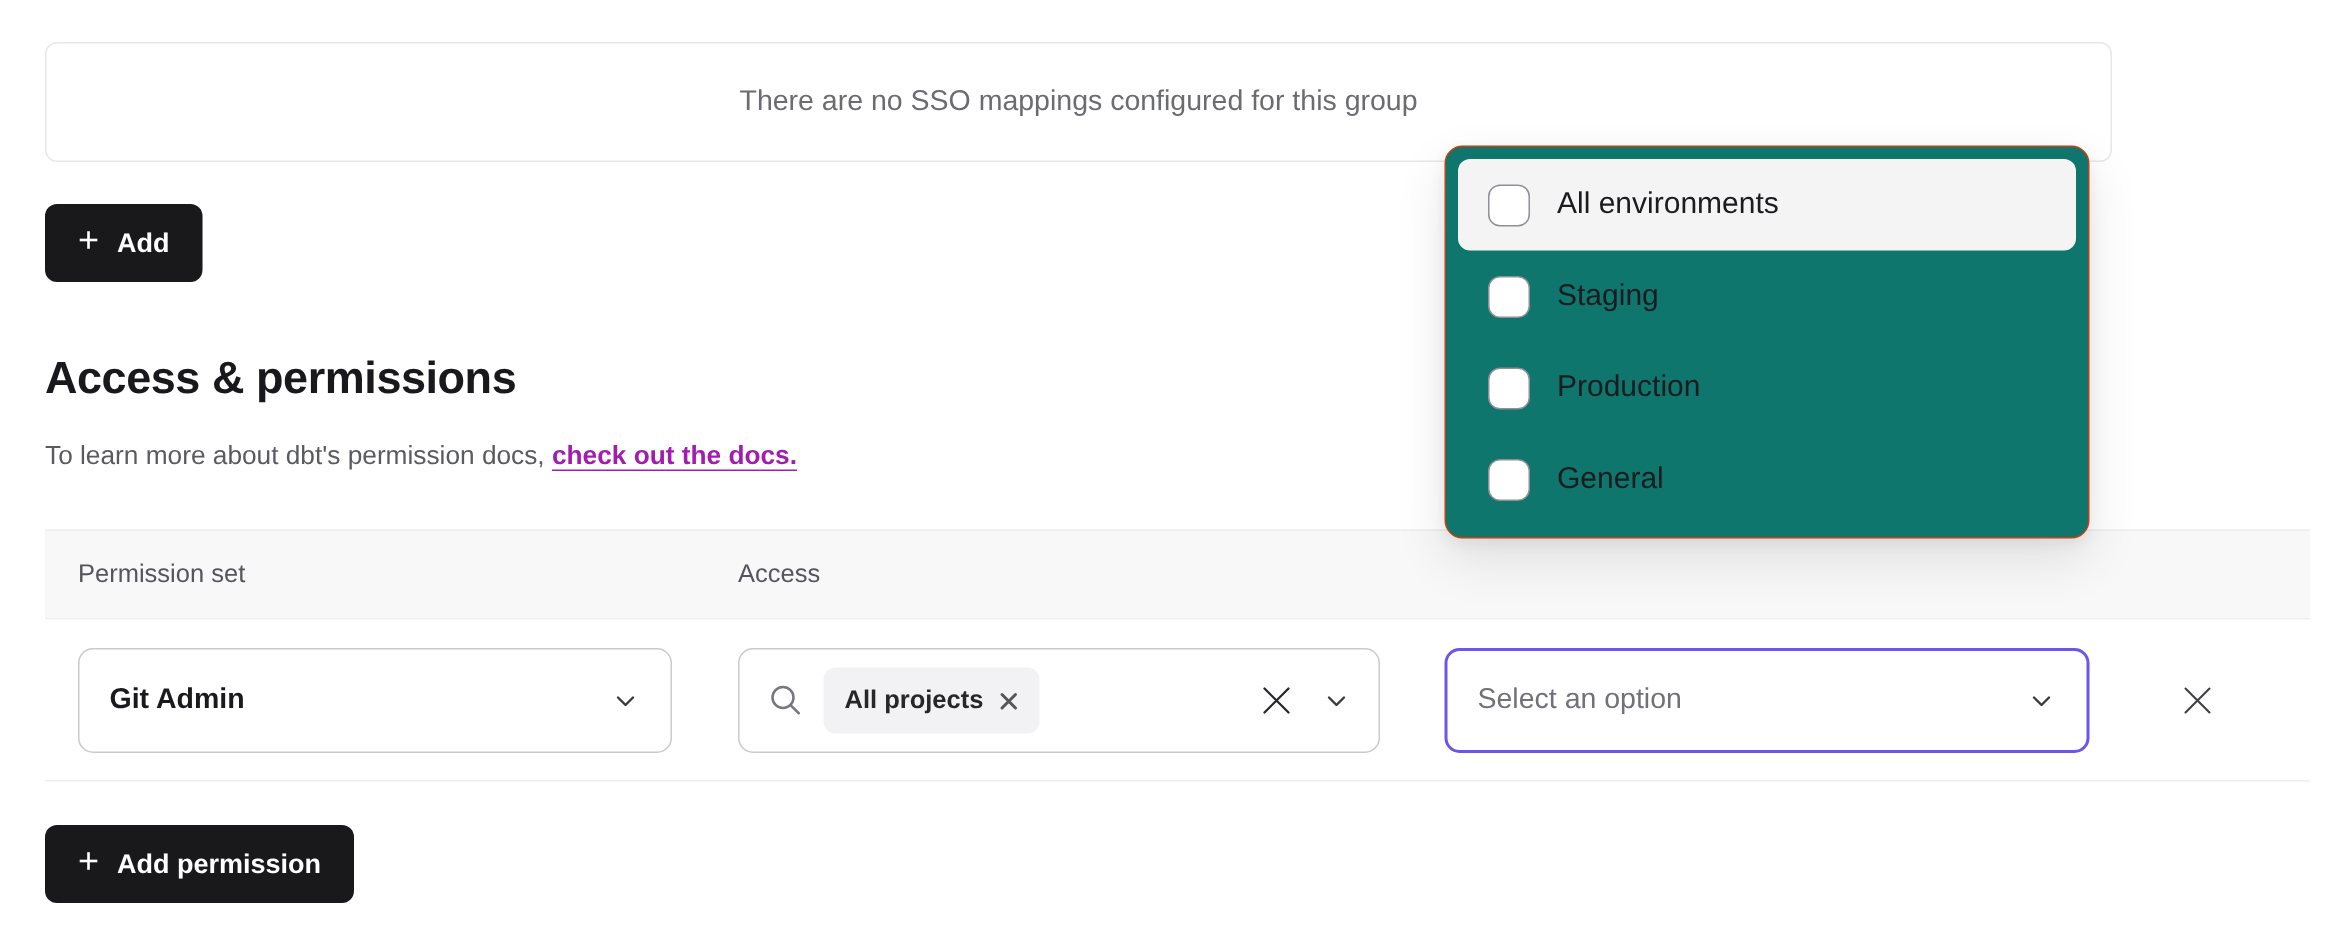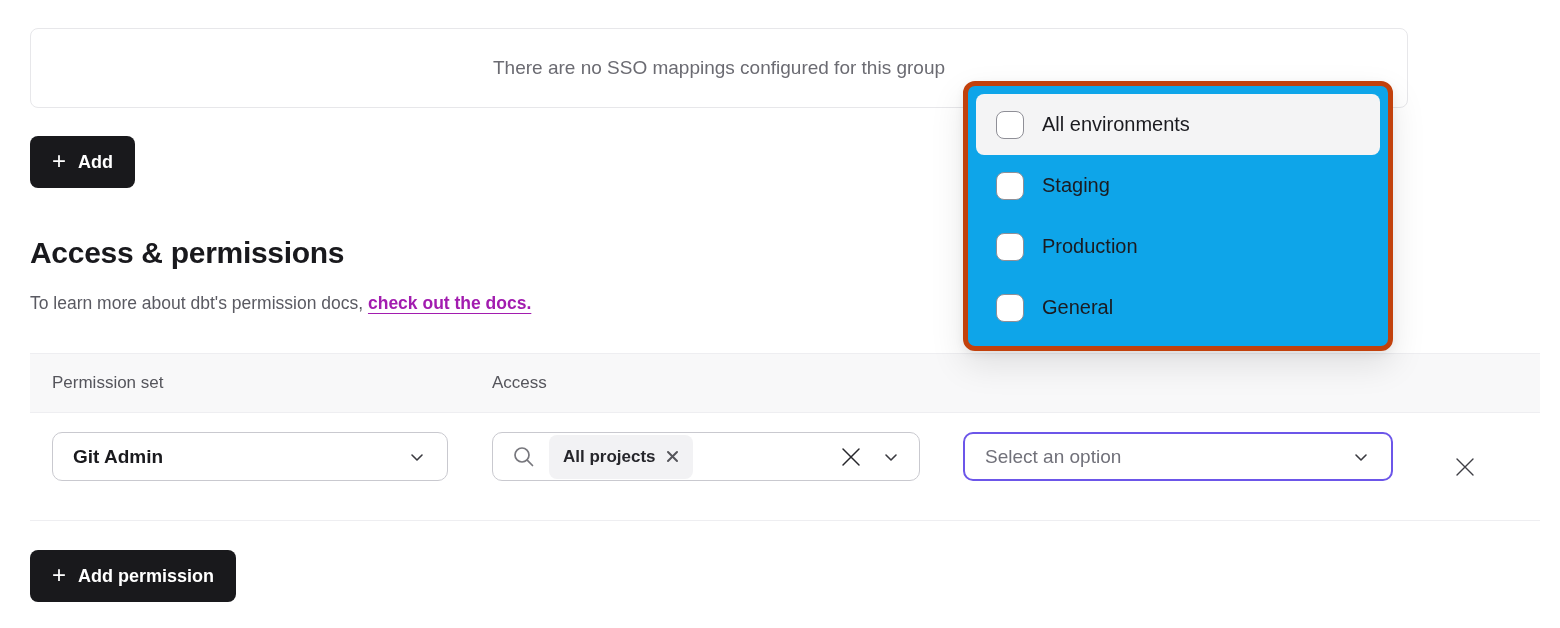--- a/index.html
+++ b/index.html
@@ -105,21 +105,21 @@
     position: absolute;
     left: 30px; top: 413px;
     width: 1510px; height: 108px;
     background: #ffffff;
     border-bottom: 1px solid #eeeef1;
   }
 
   .select {
     position: absolute;
     top: 19px;
-    height: 49px;
+    height: 70px;
     background: #ffffff;
     border: 1px solid #c9c9cf;
     border-radius: 10px;
     display: flex;
     align-items: center;
     cursor: pointer;
     text-align: right;
   }
   .select-permission { left: 22px; width: 396px; padding: 0 20px; }
   .select-project    { left: 462px; width: 428px; padding: 0 18px; }
@@ -169,24 +169,24 @@
 
   .row-remove {
     position: absolute;
     left: 1423px; top: 42px;
     width: 24px; height: 24px;
   }
 
   
   .dropdown {
     position: absolute;
-    left: 963px; top: 81px;
+    left: 963px; top: 97px;
     width: 430px;
-    background: #0ea5e9;
-    border: 5px solid #c2410c;
+    background: #0f766e;
+    border: 1px solid #c2410c;
     border-radius: 12px;
     box-shadow: 0 14px 34px rgba(0,0,0,0.10), 0 3px 10px rgba(0,0,0,0.06);
     padding: 8px;
     z-index: 10;
   }
   .dd-item {
     height: 61px;
     display: flex;
     align-items: center;
     gap: 18px;

